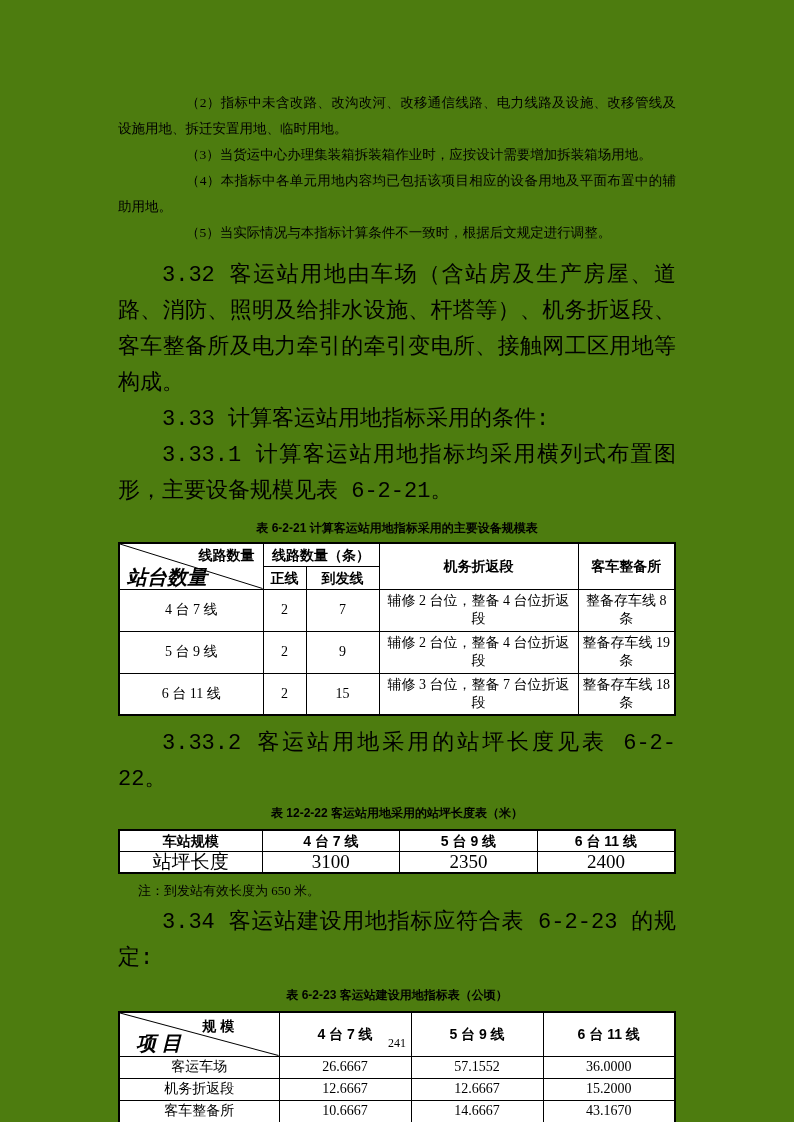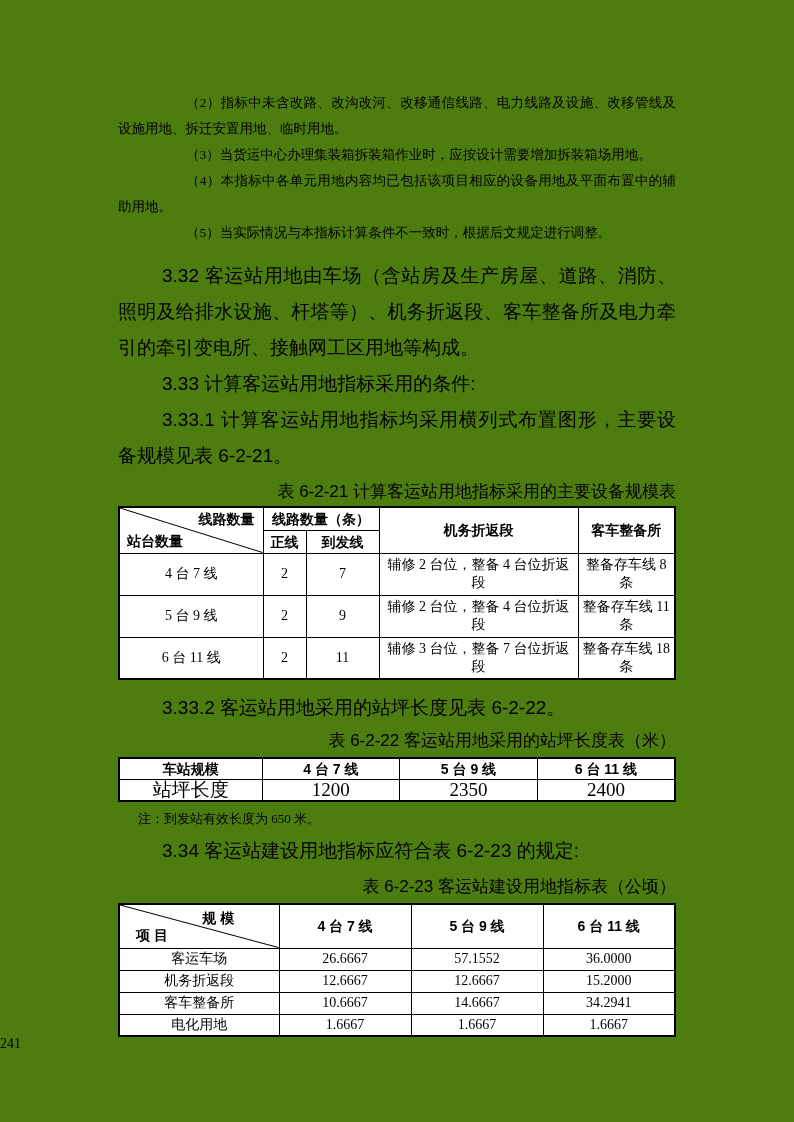--- a/index.html
+++ b/index.html
@@ -25,35 +25,35 @@
   .note-p {
     font-size: 13.5px;
     line-height: 26px;
     text-align: justify;
     text-indent: 68px;
     font-family: "Liberation Serif", serif;
   }
 
   
   .sec {
-    font-size: 19px;
+    font-size: 22px;
     line-height: 36px;
     text-align: justify;
     text-indent: 44px;
-    font-family: Liberation Sans, sans-serif;
+    font-family: Liberation Mono, monospace;
   }
   .sec.first { margin-top: 12px; }
 
   
   .tbl-title {
     margin-top: 7px;
-    text-align: right;
+    text-align: center;
     font-family: "Liberation Sans", sans-serif;
-    font-weight: normal;
-    font-size: 17px;
+    font-weight: bold;
+    font-size: 12px;
     line-height: 22px;
   }
 
   table {
     width: 558px;
     border-collapse: collapse;
     table-layout: fixed;
     border: 2px solid #000;
     background: #fff;
   }
@@ -98,21 +98,22 @@
     font-family: "Liberation Sans", sans-serif;
     font-weight: bold;
     font-size: 14px;
   }
   .diag .d-bottom {
     position: absolute;
     bottom: 3px;
     left: 7px;
     font-family: "Liberation Sans", sans-serif;
     font-weight: bold;
-    font-size: 14px;
+    font-size: 20px;
+    font-style: italic;
   }
 
   
   .t22 { margin-top: 5px; }
   .t22 tr.hrow { height: 21px; }
   .t22 tr.drow { height: 19px; }
   .t22 td { font-size: 19px; }
 
   .note-line {
     margin-top: 7px;
@@ -138,21 +139,22 @@
   }
 
   .gap-s { margin-top: 10px; }
   .gap-xs { margin-top: 4px; }
 
   .page-number {
     position: absolute;
     left: 0;
     top: 1036px;
     width: 794px;
-    font-size: 14px;
+    text-align: center;
+    font-size: 12px;
     font-family: "Liberation Serif", serif;
   }
 </style>
 </head>
 <body>
 
 <div class="page">
   <div class="content">
 
     <div class="notes">
@@ -198,53 +200,53 @@
         <td>2</td>
         <td>7</td>
         <td>辅修 2 台位，整备 4 台位折返段</td>
         <td>整备存车线 8 条</td>
       </tr>
       <tr class="drow">
         <td>5 台 9 线</td>
         <td>2</td>
         <td>9</td>
         <td>辅修 2 台位，整备 4 台位折返段</td>
-        <td>整备存车线 11 条</td>
+        <td>整备存车线 19 条</td>
       </tr>
       <tr class="drow">
         <td>6 台 11 线</td>
         <td>2</td>
-        <td>11</td>
+        <td>15</td>
         <td>辅修 3 台位，整备 7 台位折返段</td>
         <td>整备存车线 18 条</td>
       </tr>
     </tbody>
       </table>
 
     <p class="sec gap-s">3.33.2 客运站用地采用的站坪长度见表 6-2-22。</p>
 
-    <div class="tbl-title gap-xs">表 6-2-22 客运站用地采用的站坪长度表（米）</div>
+    <div class="tbl-title gap-xs">表 12-2-22 客运站用地采用的站坪长度表（米）</div>
 
     <table class="t22">
       <colgroup>
         <col style="width:143px">
           <col>
           <col>
           <col>
       </colgroup>
       <tbody>
           <tr class="hrow">
         <th>车站规模</th>
         <th>4 台 7 线</th>
         <th>5 台 9 线</th>
         <th>6 台 11 线</th>
       </tr>
       <tr class="drow">
         <td>站坪长度</td>
-        <td>1200</td>
+        <td>3100</td>
         <td>2350</td>
         <td>2400</td>
       </tr>
     </tbody>
       </table>
 
     <div class="note-line">注：到发站有效长度为 650 米。</div>
 
     <p class="sec gap-xs">3.34 客运站建设用地指标应符合表 6-2-23 的规定:</p>
 
@@ -279,21 +281,21 @@
       <tr class="drow">
         <td>机务折返段</td>
         <td>12.6667</td>
         <td>12.6667</td>
         <td>15.2000</td>
       </tr>
       <tr class="drow">
         <td>客车整备所</td>
         <td>10.6667</td>
         <td>14.6667</td>
-        <td>34.2941</td>
+        <td>43.1670</td>
       </tr>
       <tr class="drow">
         <td>电化用地</td>
         <td>1.6667</td>
         <td>1.6667</td>
         <td>1.6667</td>
       </tr>
     </tbody>
       </table>
 

